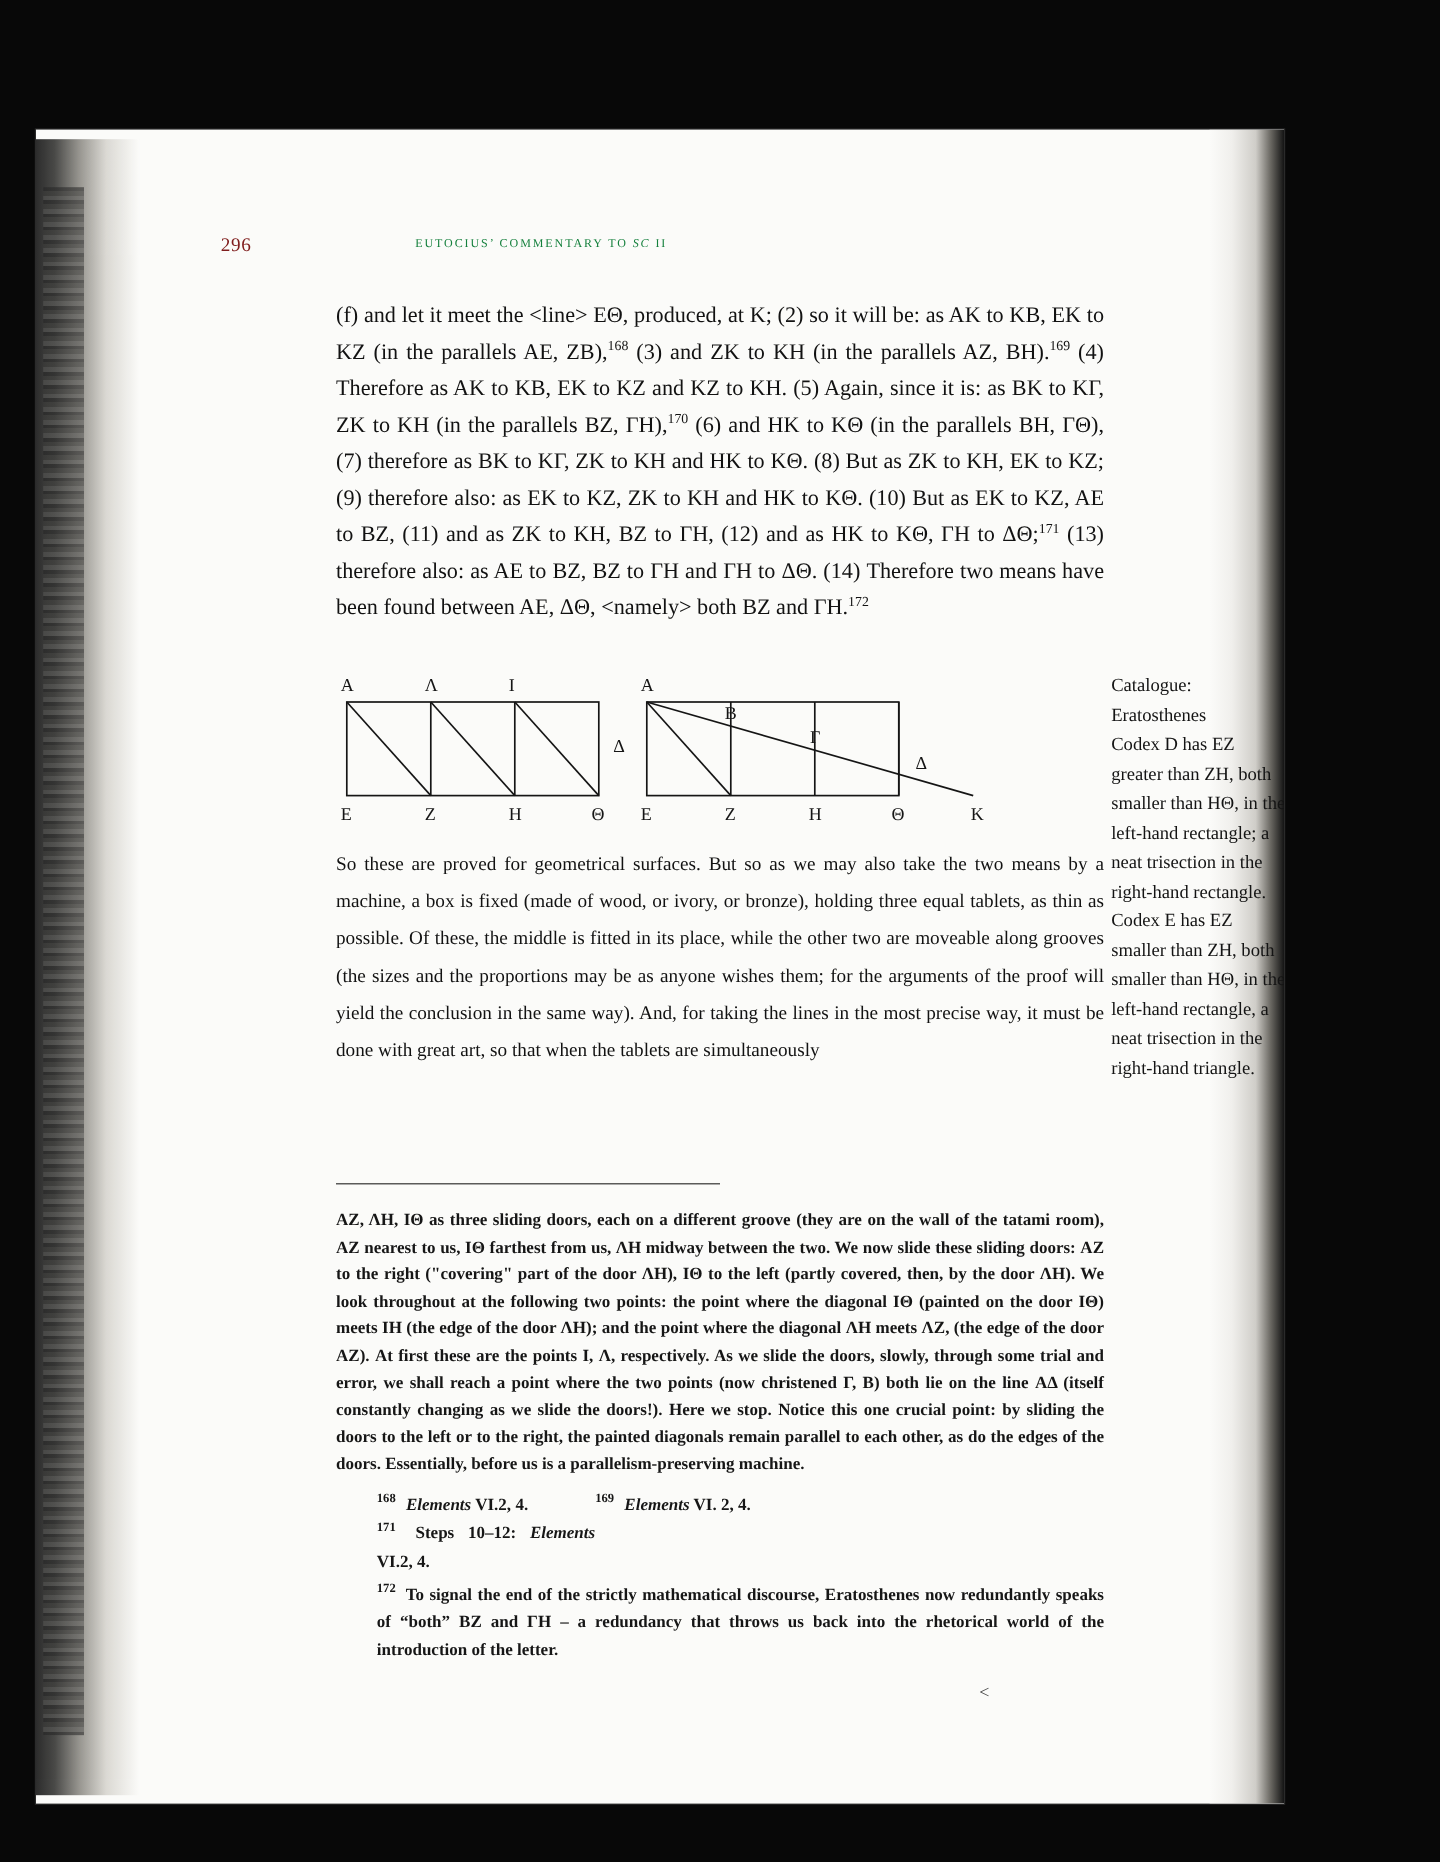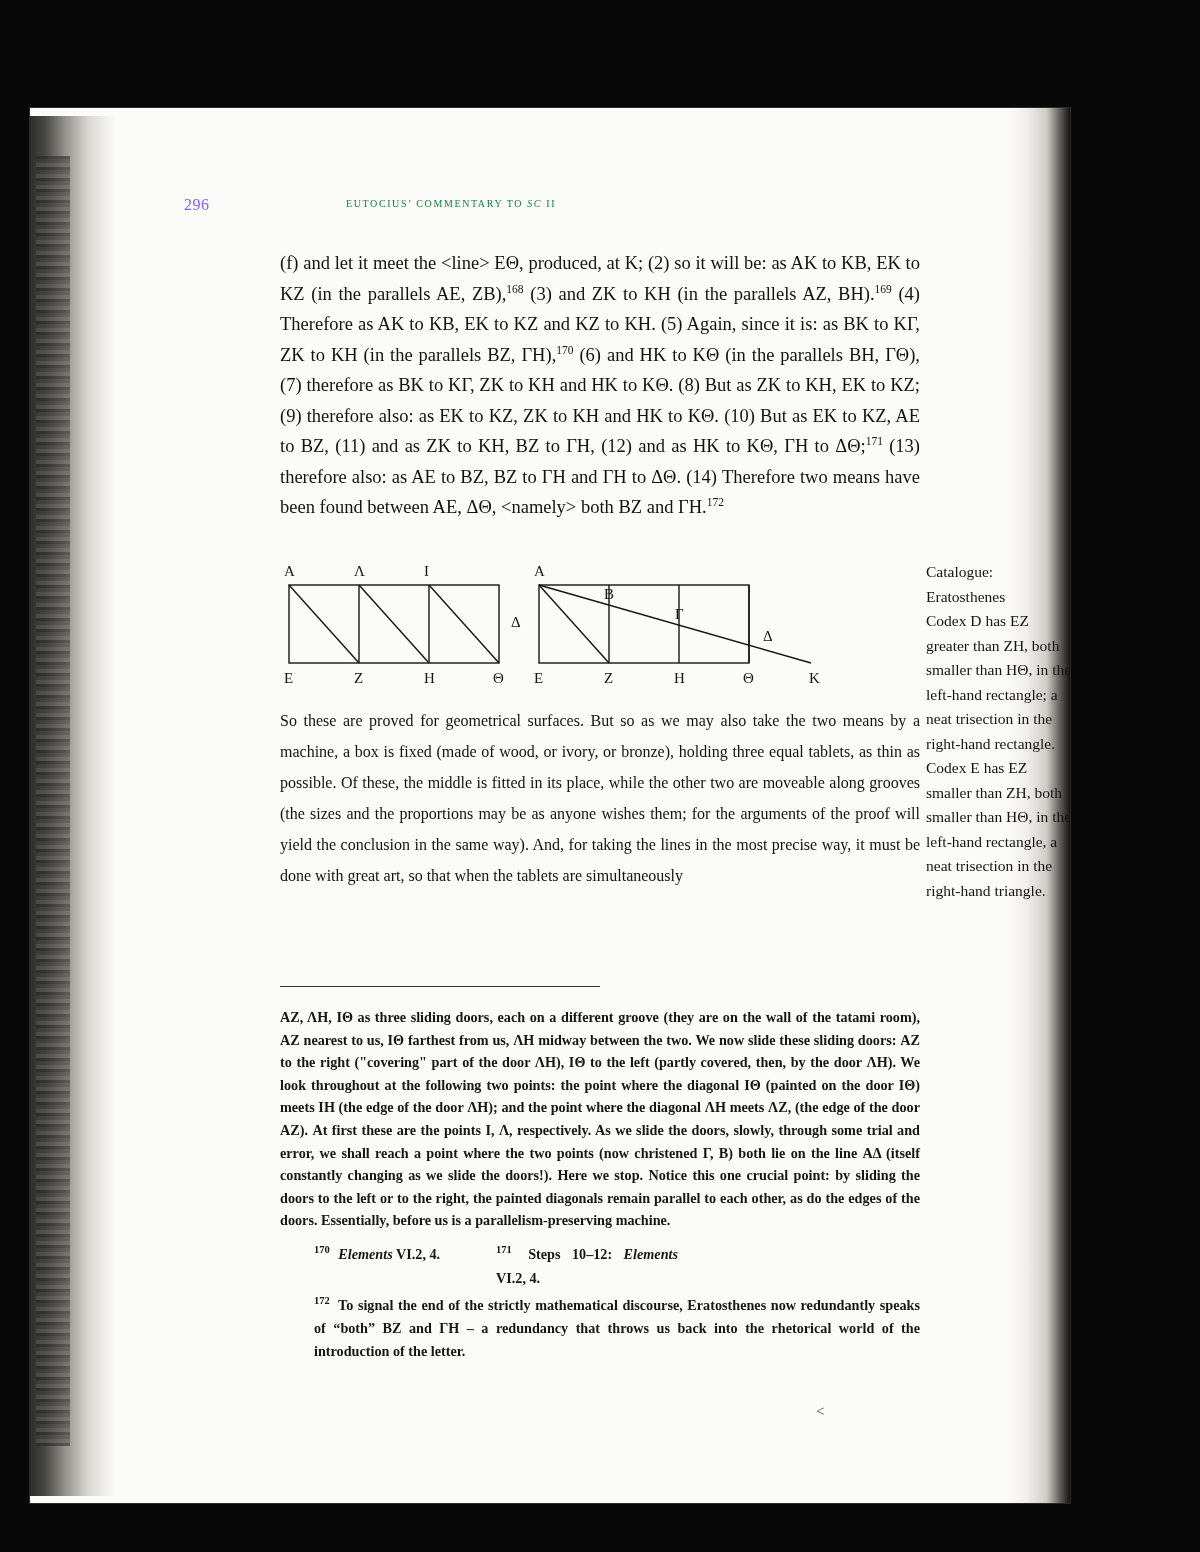--- a/index.html
+++ b/index.html
@@ -38,21 +38,21 @@
   }
   .content{
     position:absolute;left:86px;top:0;width:890px;height:100%;
   }
   
   .pagehead{
     position:absolute;top:88px;left:0;width:820px;
   }
   .folio{
     position:absolute;left:68px;top:0;
-    font-size:16px;color:#8b5cf6;letter-spacing:.5px;
+    font-size:16px;color:#7f1d1d;letter-spacing:.5px;
   }
   .runhead{
     position:absolute;left:230px;top:2px;
     font-size:10px;letter-spacing:1.6px;color:#15803d;
     font-variant:small-caps;
   }
   .runhead i{font-style:italic;}
   
   .bodytext{
     position:absolute;left:164px;top:140px;width:640px;
@@ -183,21 +183,24 @@
     </div>
 
     <div class="para2">So these are proved for geometrical surfaces. But so as we may also take the two means by a machine, a box is fixed (made of wood, or ivory, or bronze), holding three equal tablets, as thin as possible. Of these, the middle is fitted in its place, while the other two are moveable along grooves (the sizes and the proportions may be as anyone wishes them; for the arguments of the proof will yield the conclusion in the same way). And, for taking the lines in the most precise way, it must be done with great art, so that when the tablets are simultaneously</div>
 
     <div class="fnrule"></div>
 
     <div class="footnotes">
       <div>ΑΖ, ΛΗ, ΙΘ as three sliding doors, each on a different groove (they are on the wall of the tatami room), ΑΖ nearest to us, ΙΘ farthest from us, ΛΗ midway between the two. We now slide these sliding doors: ΑΖ to the right ("covering" part of the door ΛΗ), ΙΘ to the left (partly covered, then, by the door ΛΗ). We look throughout at the following two points: the point where the diagonal ΙΘ (painted on the door ΙΘ) meets ΙΗ (the edge of the door ΛΗ); and the point where the diagonal ΛΗ meets ΛΖ, (the edge of the door ΑΖ). At first these are the points I, Λ, respectively. As we slide the doors, slowly, through some trial and error, we shall reach a point where the two points (now christened Γ, B) both lie on the line ΑΔ (itself constantly changing as we slide the doors!). Here we stop. Notice this one crucial point: by sliding the doors to the left or to the right, the painted diagonals remain parallel to each other, as do the edges of the doors. Essentially, before us is a parallelism-preserving machine.</div>
       <div class="fnlist">
         <div class="fnrow">
-          <div class="cell"><sup>170</sup> <i>Elements</i> VI.2, 4.</div>
+          <div class="cell"><sup>168</sup> <i>Elements</i> VI.2, 4.</div>
+          <div class="cell"><sup>169</sup> <i>Elements</i> VI. 2, 4.</div>
+        </div>
+        <div class="fnrow">
           <div class="cell"><sup>171</sup> Steps 10–12: <i>Elements</i> VI.2, 4.</div>
         </div>
         <div class="fnlast">
           <sup>172</sup> To signal the end of the strictly mathematical discourse, Eratosthenes now redundantly speaks of “both” BZ and ΓH – a redundancy that throws us back into the rhetorical world of the introduction of the letter.
         </div>
       </div>
     </div>
 
     <div class="mark" style="left:700px;top:1295px;">&lt;</div>
 

